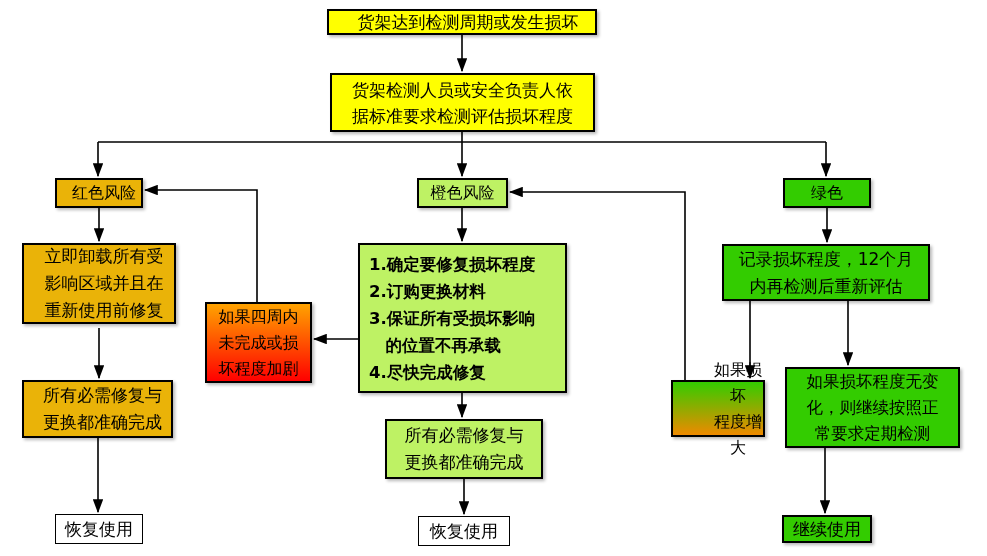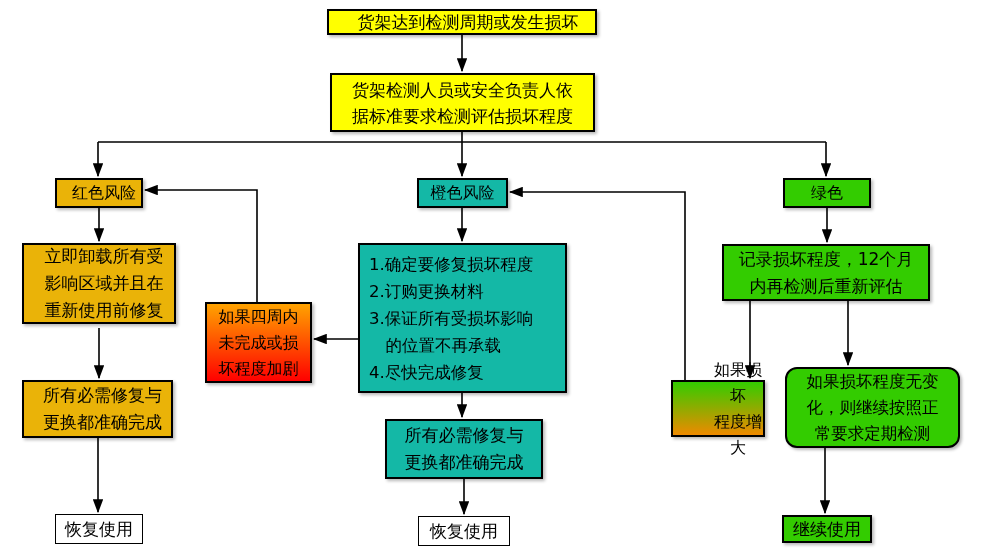--- a/index.html
+++ b/index.html
@@ -21,21 +21,21 @@
     justify-content:center;
     text-align:center;
     white-space:pre-line;
     line-height:26px;
     font-size:17px;
     box-shadow:2px 2px 3px rgba(0,0,0,0.28);
     z-index:2;
   }
   .yellow{background:#FFFF00;}
   .red{background:#eab308;padding-left:10px;}
-  .orange{background:#14b8a6;}
+  .orange{background:#bef264;}
   .green{background:#33CC00;}
   .white{background:#FFFFFF;border-width:1.5px;box-shadow:none;}
   .grad-orange-red{background:linear-gradient(#FFA300,#FF0000);}
   .grad-green-orange{background:linear-gradient(#33CC00,#EE8A00);}
   .left-text{justify-content:flex-start;text-align:left;padding-left:9px;padding-right:4px;}
   .fs16{font-size:16px;}
 </style>
 </head>
 <body>
 
@@ -92,36 +92,36 @@
 
   <div class="node grad-orange-red fs16" style="left:205px;top:302px;width:107px;height:81px;">如果四周内
 未完成或损
 坏程度加剧</div>
 
   <div class="node red" style="left:22px;top:380px;width:151px;height:58px;line-height:27px;">所有必需修复与
 更换都准确完成</div>
 
   <div class="node white" style="left:55px;top:514px;width:88px;height:30px;">恢复使用</div>
 
-  <div class="node orange left-text" style="left:358px;top:243px;width:209px;height:150px;font-size:16.5px;line-height:27px;">1.确定要修复损坏程度
+  <div class="node orange left-text" style="left:358px;top:243px;width:209px;height:150px;font-size:16.5px;line-height:27px;font-weight:bold;">1.确定要修复损坏程度
 2.订购更换材料
 3.保证所有受损坏影响
 　的位置不再承载
 4.尽快完成修复</div>
 
   <div class="node orange" style="left:385px;top:419px;width:158px;height:60px;line-height:27px;">所有必需修复与
 更换都准确完成</div>
 
   <div class="node white" style="left:418px;top:516px;width:92px;height:30px;">恢复使用</div>
 
   <div class="node green" style="left:722px;top:244px;width:208px;height:57px;line-height:27px;">记录损坏程度，12个月
 内再检测后重新评估</div>
 
   <div class="node grad-green-orange fs16" style="left:671px;top:380px;width:94px;height:57px;padding-left:40px;">如果损坏
 程度增大</div>
 
-  <div class="node green" style="left:785px;top:367px;width:175px;height:81px;font-size:16.5px;border-radius:12px;">如果损坏程度无变
+  <div class="node green" style="left:785px;top:367px;width:175px;height:81px;font-size:16.5px;">如果损坏程度无变
 化，则继续按照正
 常要求定期检测</div>
 
   <div class="node green" style="left:782px;top:515px;width:90px;height:28px;">继续使用</div>
 
 </div>
 
 </body></html>

